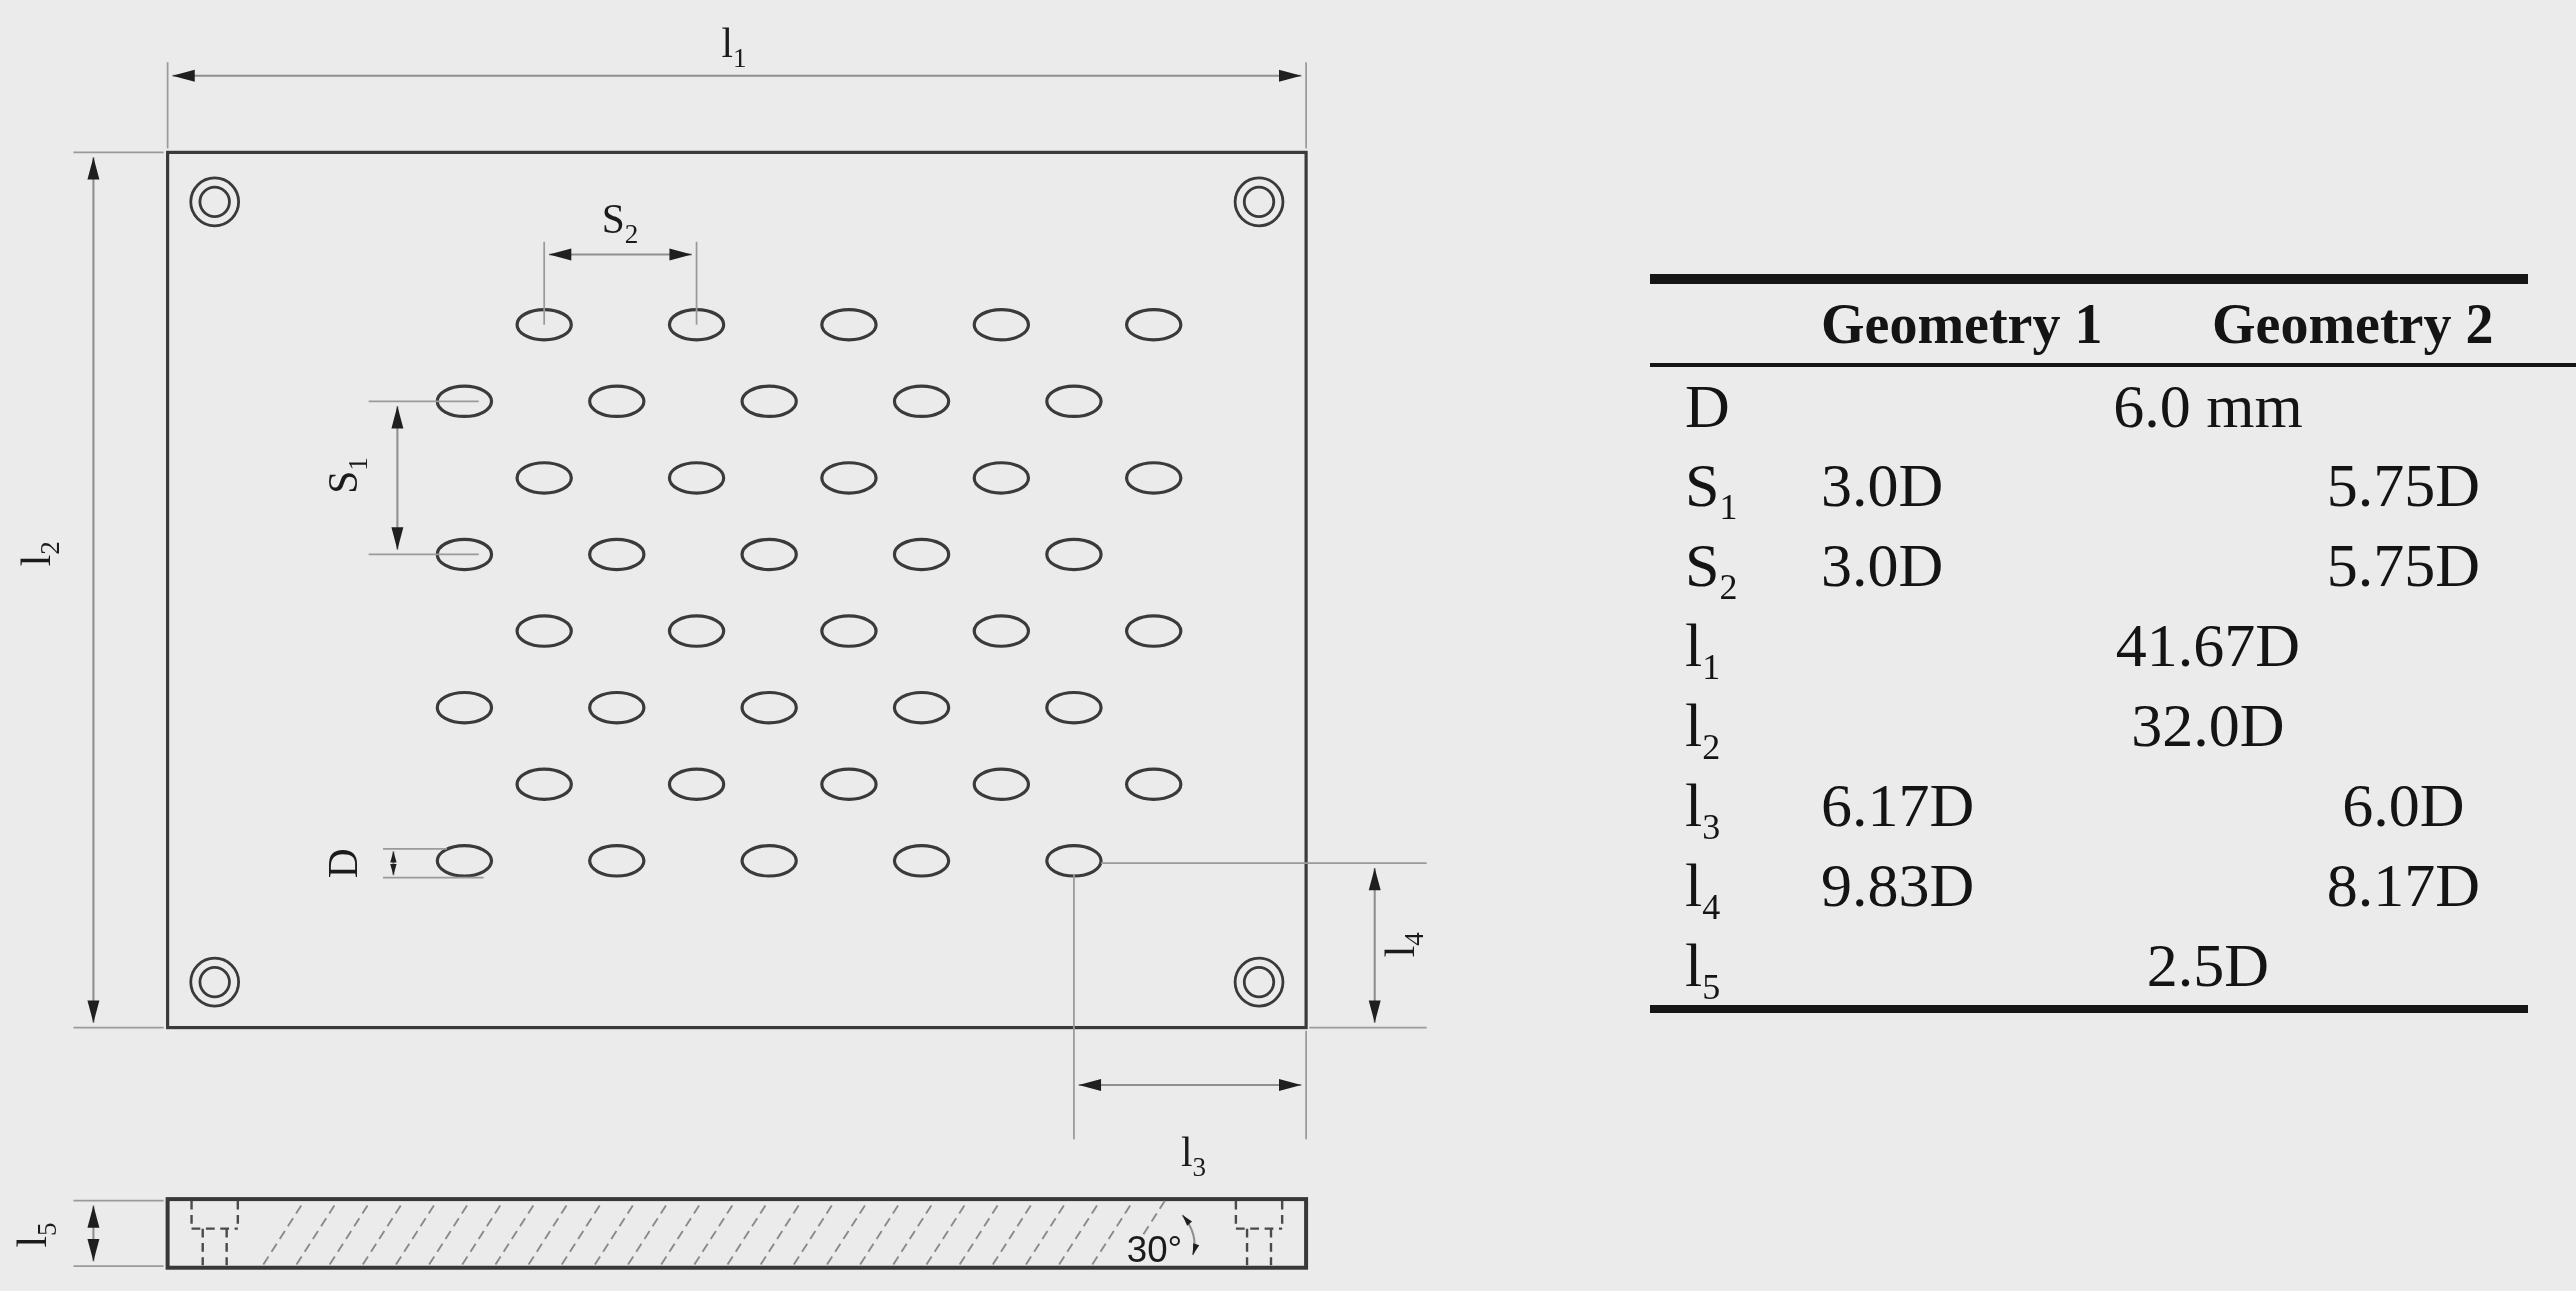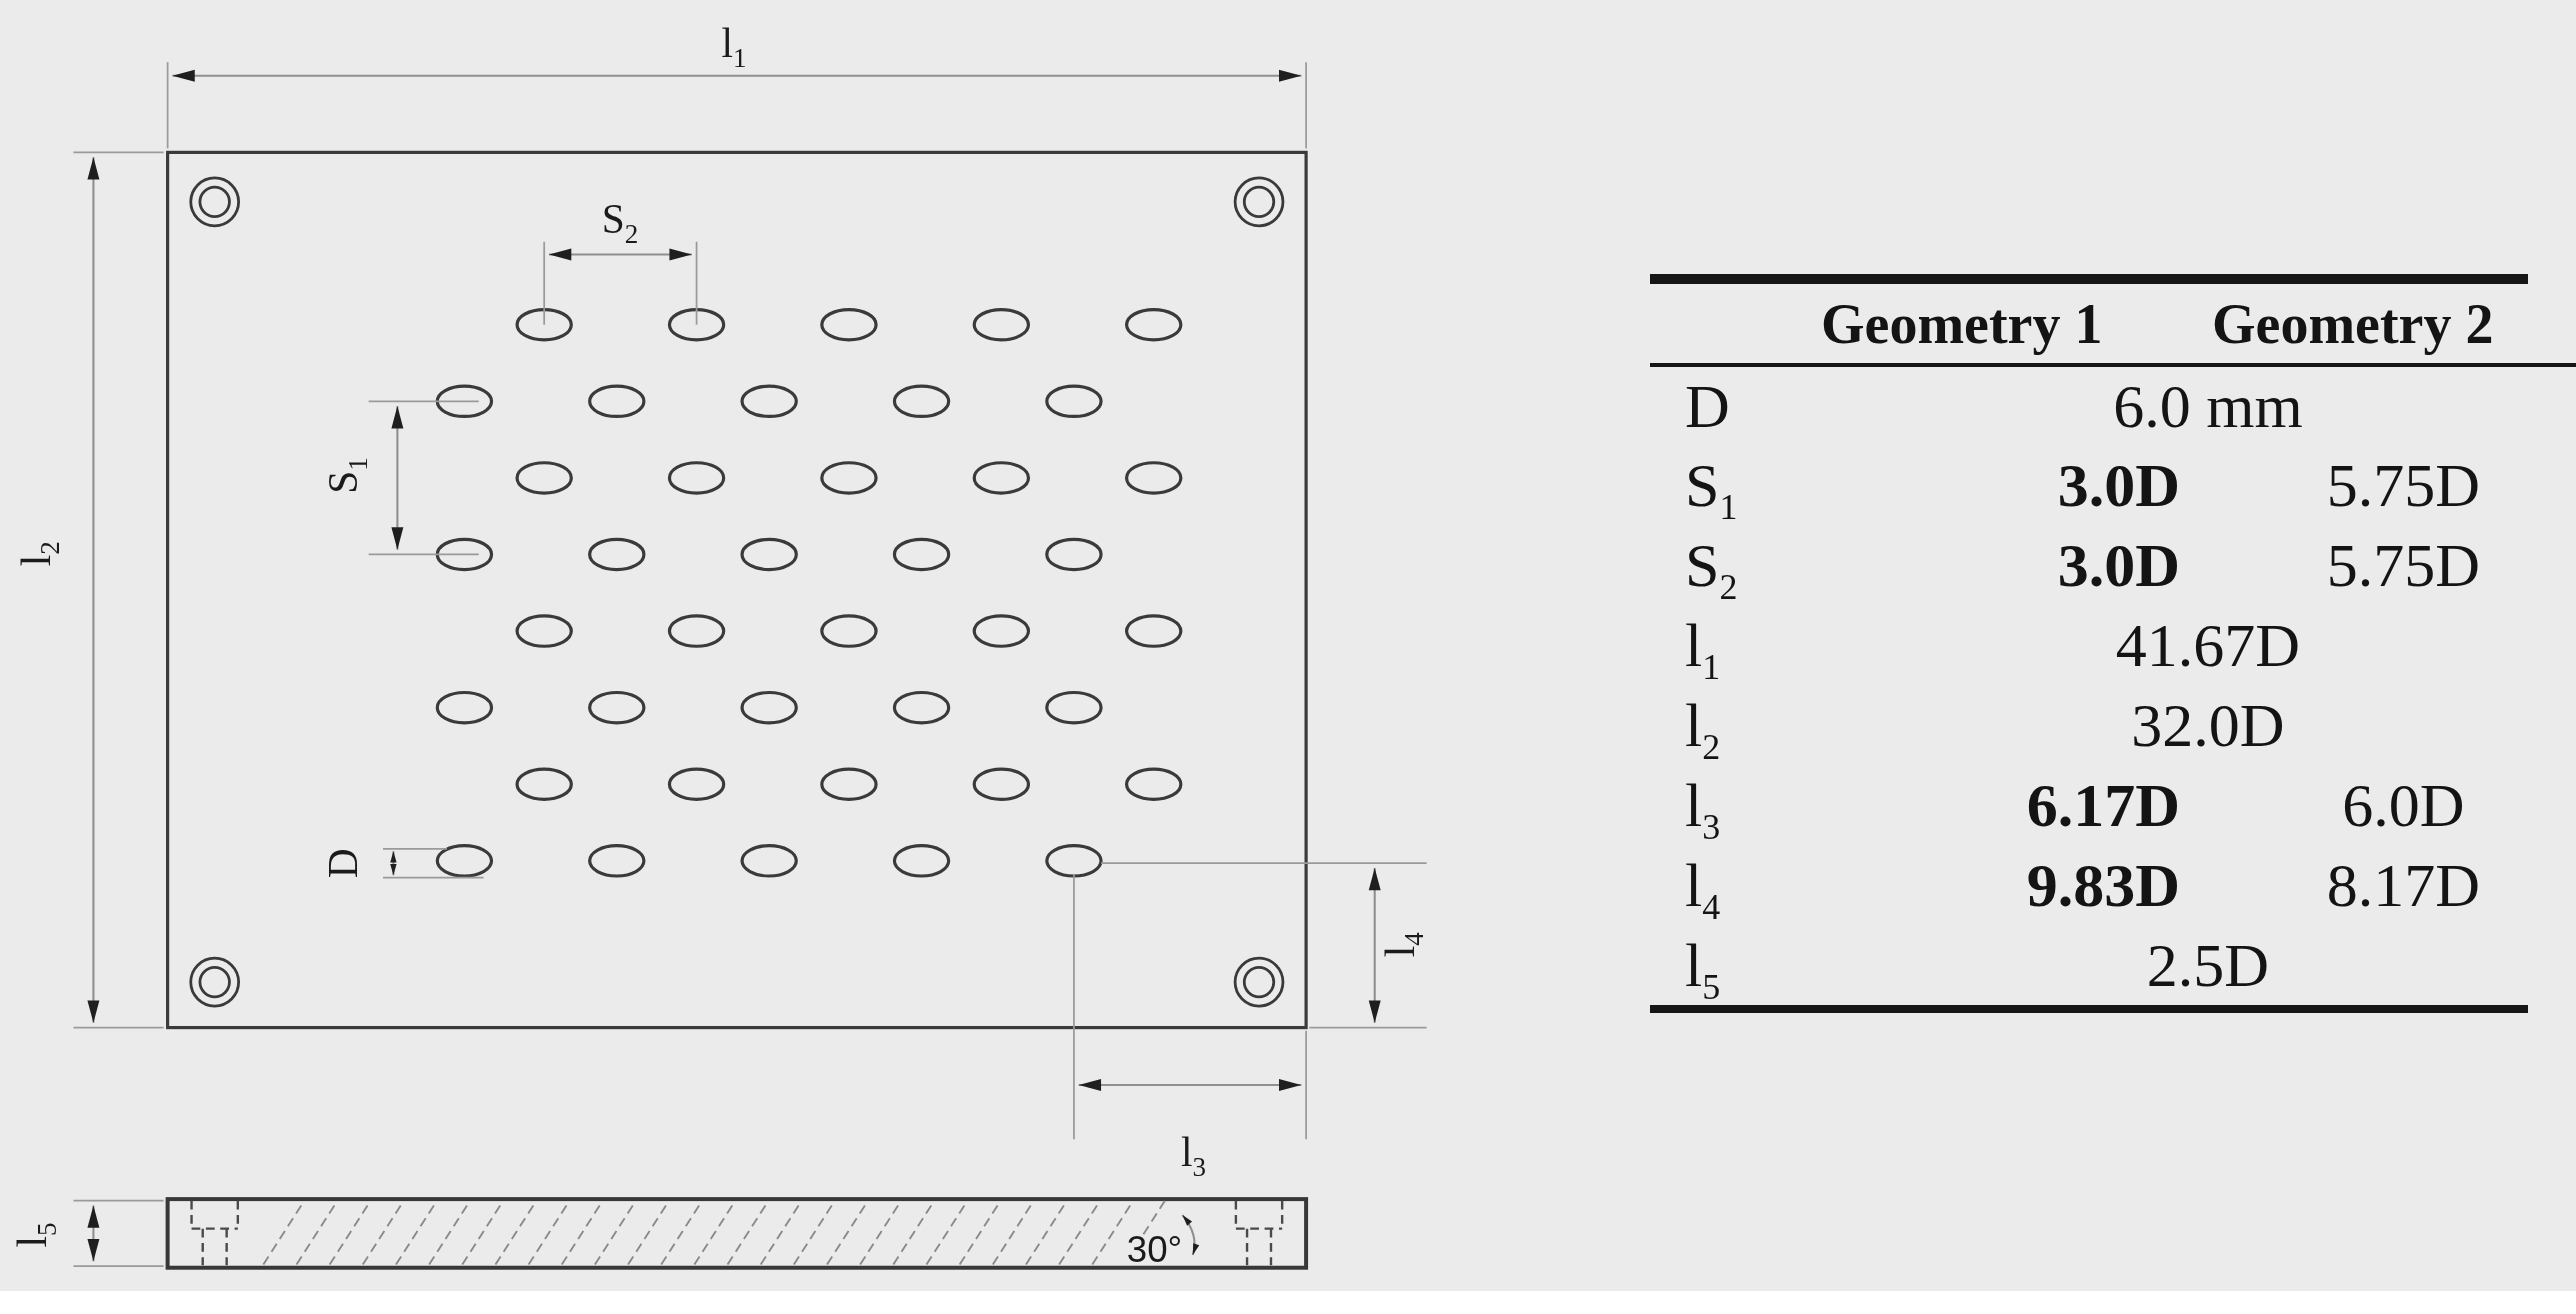--- a/index.html
+++ b/index.html
@@ -30,21 +30,21 @@
     position:absolute;left:1650px;top:274px;width:878px;
     border-top:10.4px solid #161616;border-bottom:8px solid #161616;
   }
   table.geo{border-collapse:collapse;width:878px;table-layout:fixed;}
   table.geo th,table.geo td{padding:0;margin:0;}
   table.geo thead tr{height:81px;border-bottom:4px solid #161616;}
   table.geo thead th{font-size:56px;font-weight:bold;text-align:left;vertical-align:middle;}
   table.geo tbody tr{height:80px;}
   table.geo tbody td{font-size:62px;vertical-align:middle;}
   .c-label{width:136px;text-align:left;padding-left:35px !important;}
-  .c-g1{width:359px;text-align:right;font-weight:bold;}
+  .c-g1{width:359px;text-align:left;}
   .c-g2{width:383px;text-align:center;padding-left:32px !important;}
   td.span-val{text-align:center;}
   sub{font-size:58%;line-height:0;}
 </style>
 </head>
 <body>
 
 <svg class="drawing-svg" width="1516" height="1314" viewBox="0 0 1900 1647">
   <defs>
     <marker id="arr" markerUnits="userSpaceOnUse" markerWidth="30" markerHeight="18" refX="29" refY="9" orient="auto-start-reverse">

